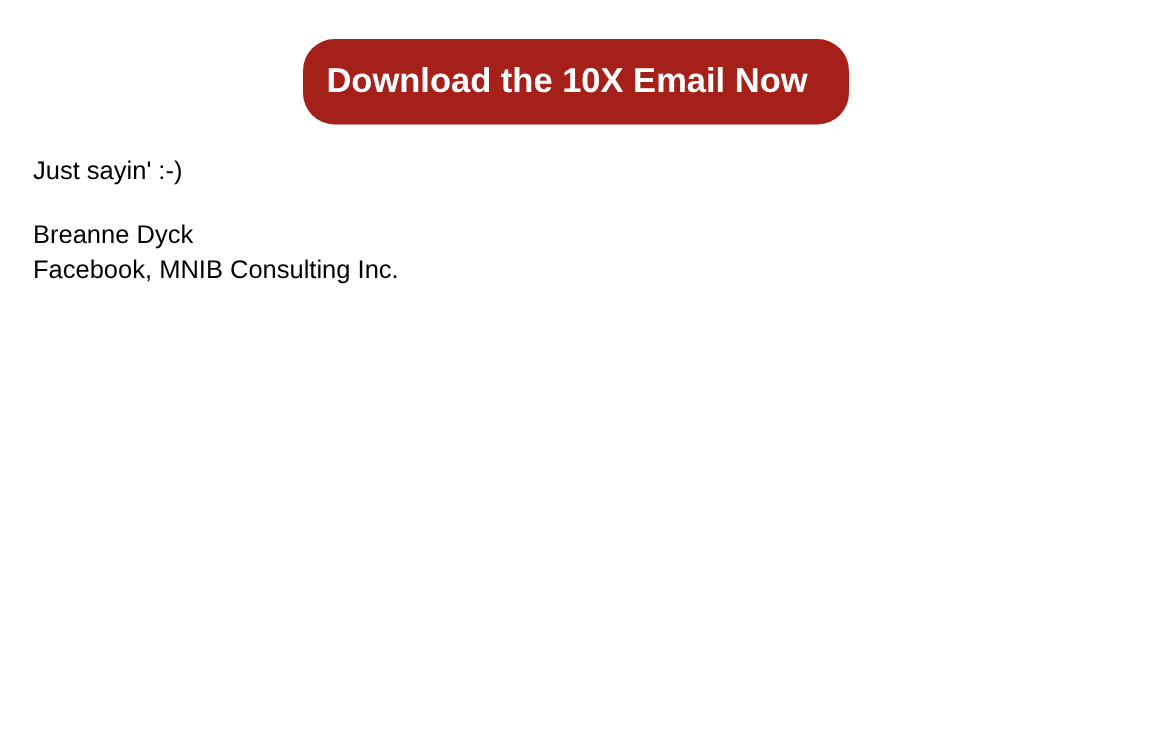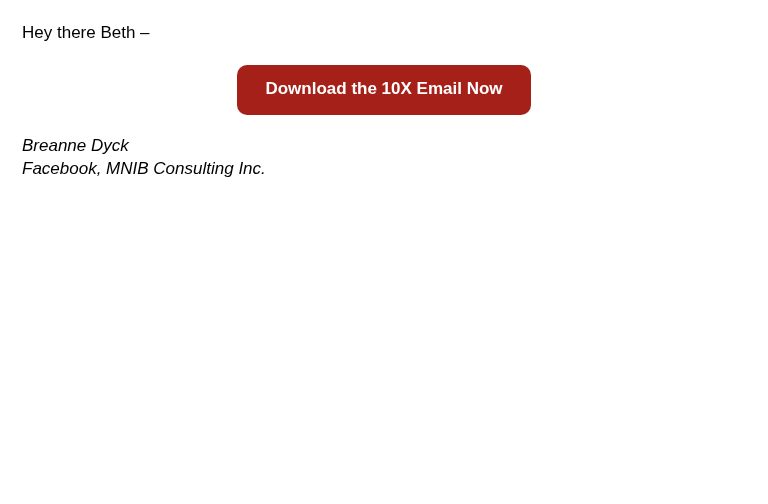--- a/index.html
+++ b/index.html
@@ -19,54 +19,53 @@
   p { margin: 0 0 20px 0; }
   .btn-row {
     text-align: center;
     margin: 4px 0 20px 0;
   }
   .cta-btn {
     display: inline-block;
     background: #a52019;
     color: #fff;
     font-weight: bold;
-    font-size: 17px;
-    padding: 14px 28px 16px 28px;
-    border-radius: 10px;
+    font-size: 23px;
+    padding: 14px 28px 16px 16px;
+    border-radius: 21px;
     border: none;
     cursor: pointer;
     font-family: Arial, Helvetica, sans-serif;
   }
   a.link {
     color: #1a33e6;
     text-decoration: underline;
     cursor: pointer;
   }
   a.link.bold {
     font-weight: bold;
   }
   .sig-name, .sig-title {
     margin: 0;
-    font-style: italic;
   }
   .sig-block { margin-top: 2px; }
 </style>
 </head>
 <body>
 
 <div class="wrap">
 
-  <p>Hey there Beth –</p>
 
 
   <div class="btn-row">
     <button class="cta-btn">Download the 10X Email Now</button>
   </div>
 
 
+  <p>Just sayin' :-)</p>
 
 
 
   <div class="sig-block">
     <p class="sig-name">Breanne Dyck</p>
     <p class="sig-title">Facebook, MNIB Consulting Inc.</p>
   </div>
 
 </div>
 

